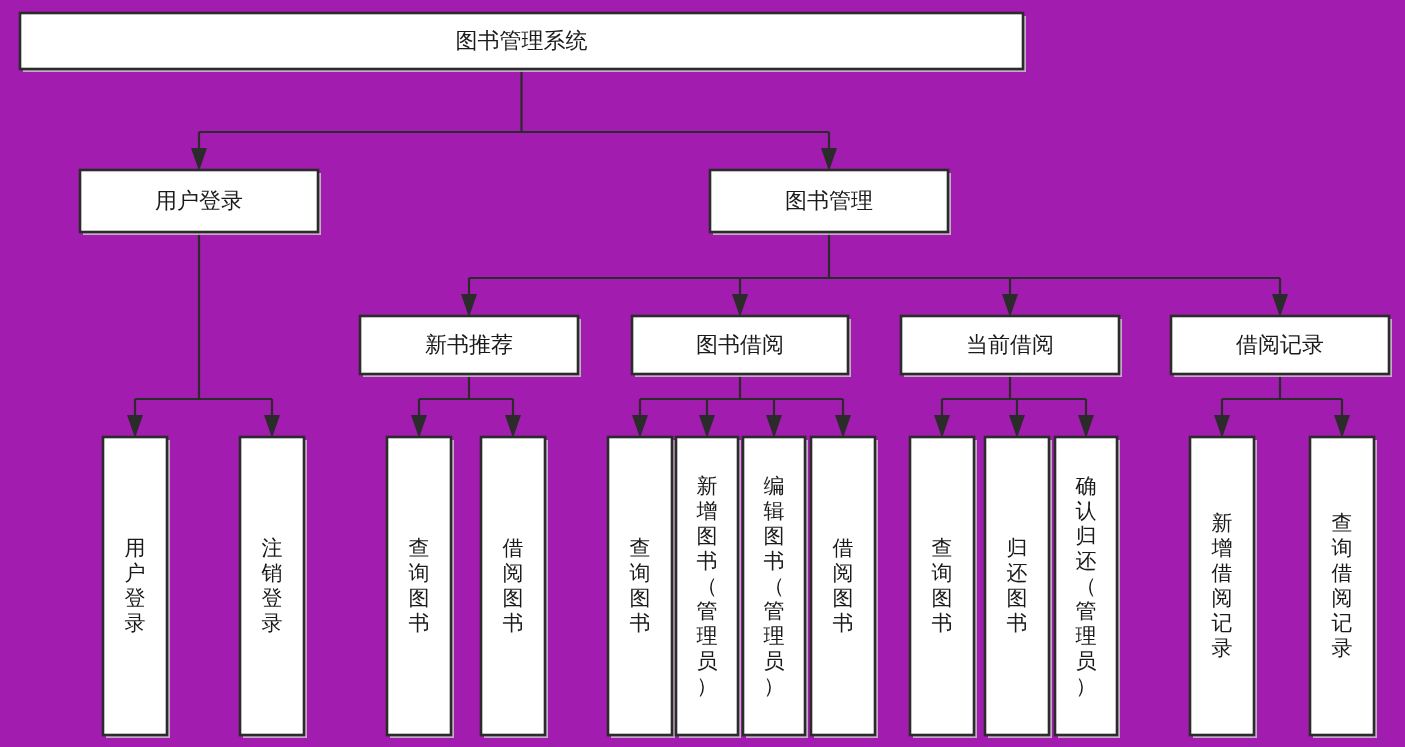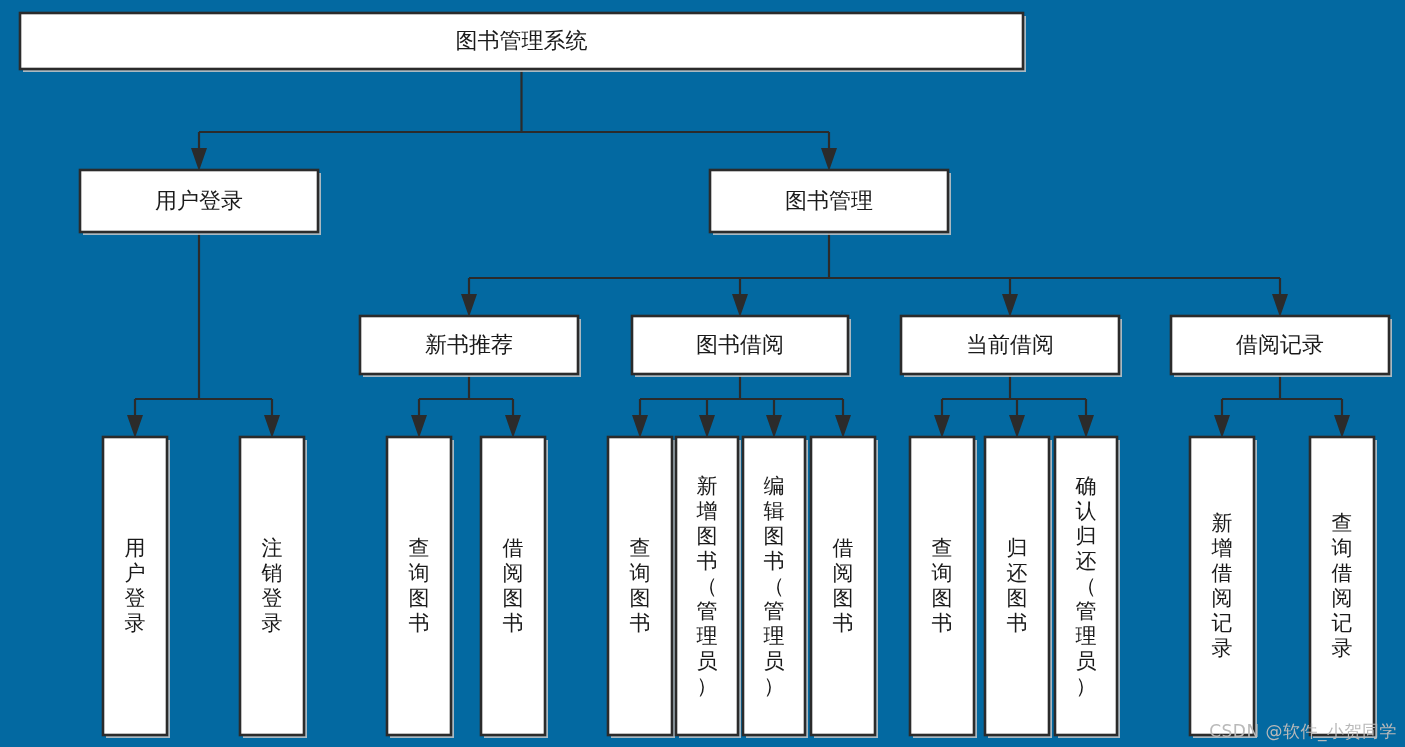--- a/index.html
+++ b/index.html
@@ -8,21 +8,21 @@
     padding: 0;
     background: #ffffff;
   }
   body {
     font-family: "Liberation Sans", "DejaVu Sans", sans-serif;
   }
   #diagram-root {
     position: relative;
     width: 1405px;
     height: 747px;
-    background: #0369a1;
+    background: #a21caf;
     overflow: hidden;
   }
   svg#flow-svg {
     position: absolute;
     top: 0;
     left: 0;
     width: 1405px;
     height: 747px;
   }
   .node-rect {
@@ -223,14 +223,13 @@
           <rect x="1190" y="437" width="64" height="298" class="node-rect"></rect>
           <text x="1222" class="node-label-v"><tspan x="1222" y="530">新</tspan><tspan x="1222" y="555">增</tspan><tspan x="1222" y="580">借</tspan><tspan x="1222" y="605">阅</tspan><tspan x="1222" y="630">记</tspan><tspan x="1222" y="655">录</tspan></text>
         </g>
         <g>
           <rect x="1313" y="440" width="64" height="298" class="node-shadow"></rect>
           <rect x="1310" y="437" width="64" height="298" class="node-rect"></rect>
           <text x="1342" class="node-label-v"><tspan x="1342" y="530">查</tspan><tspan x="1342" y="555">询</tspan><tspan x="1342" y="580">借</tspan><tspan x="1342" y="605">阅</tspan><tspan x="1342" y="630">记</tspan><tspan x="1342" y="655">录</tspan></text>
         </g>
       </g>
   </svg>
-  <div class="watermark">CSDN @软件_小贺同学</div>
 </div>
 
 </body></html>

